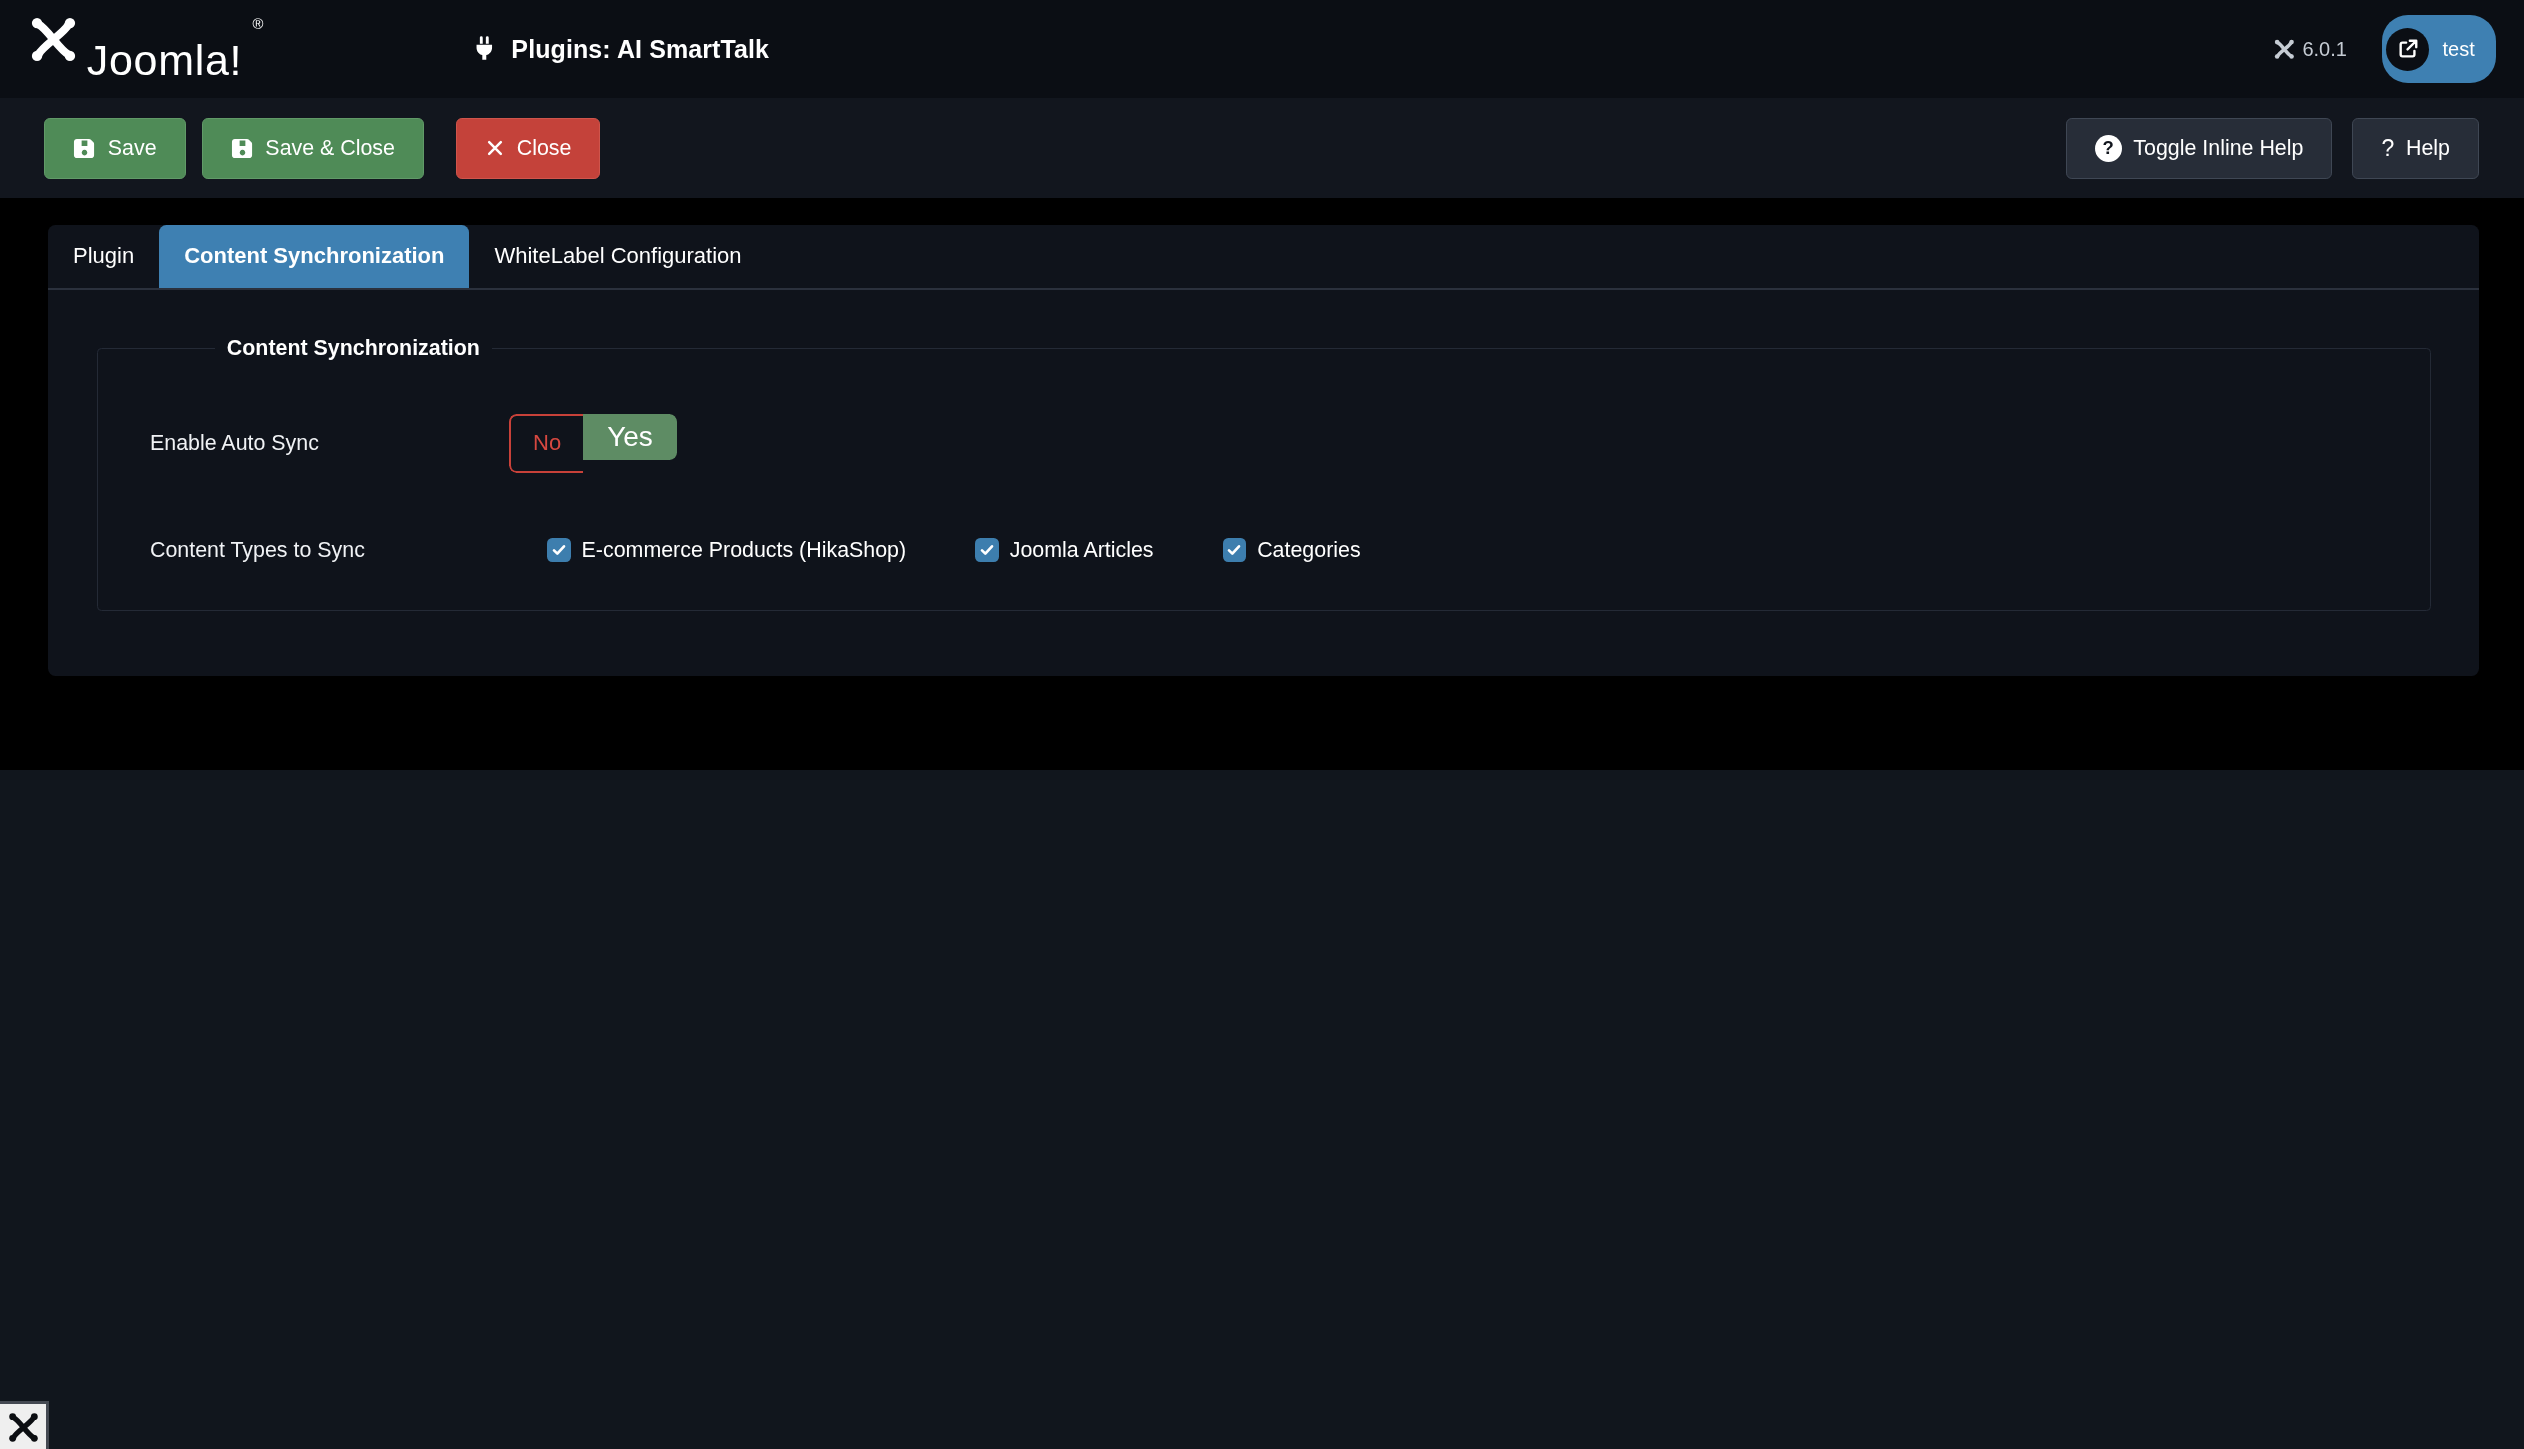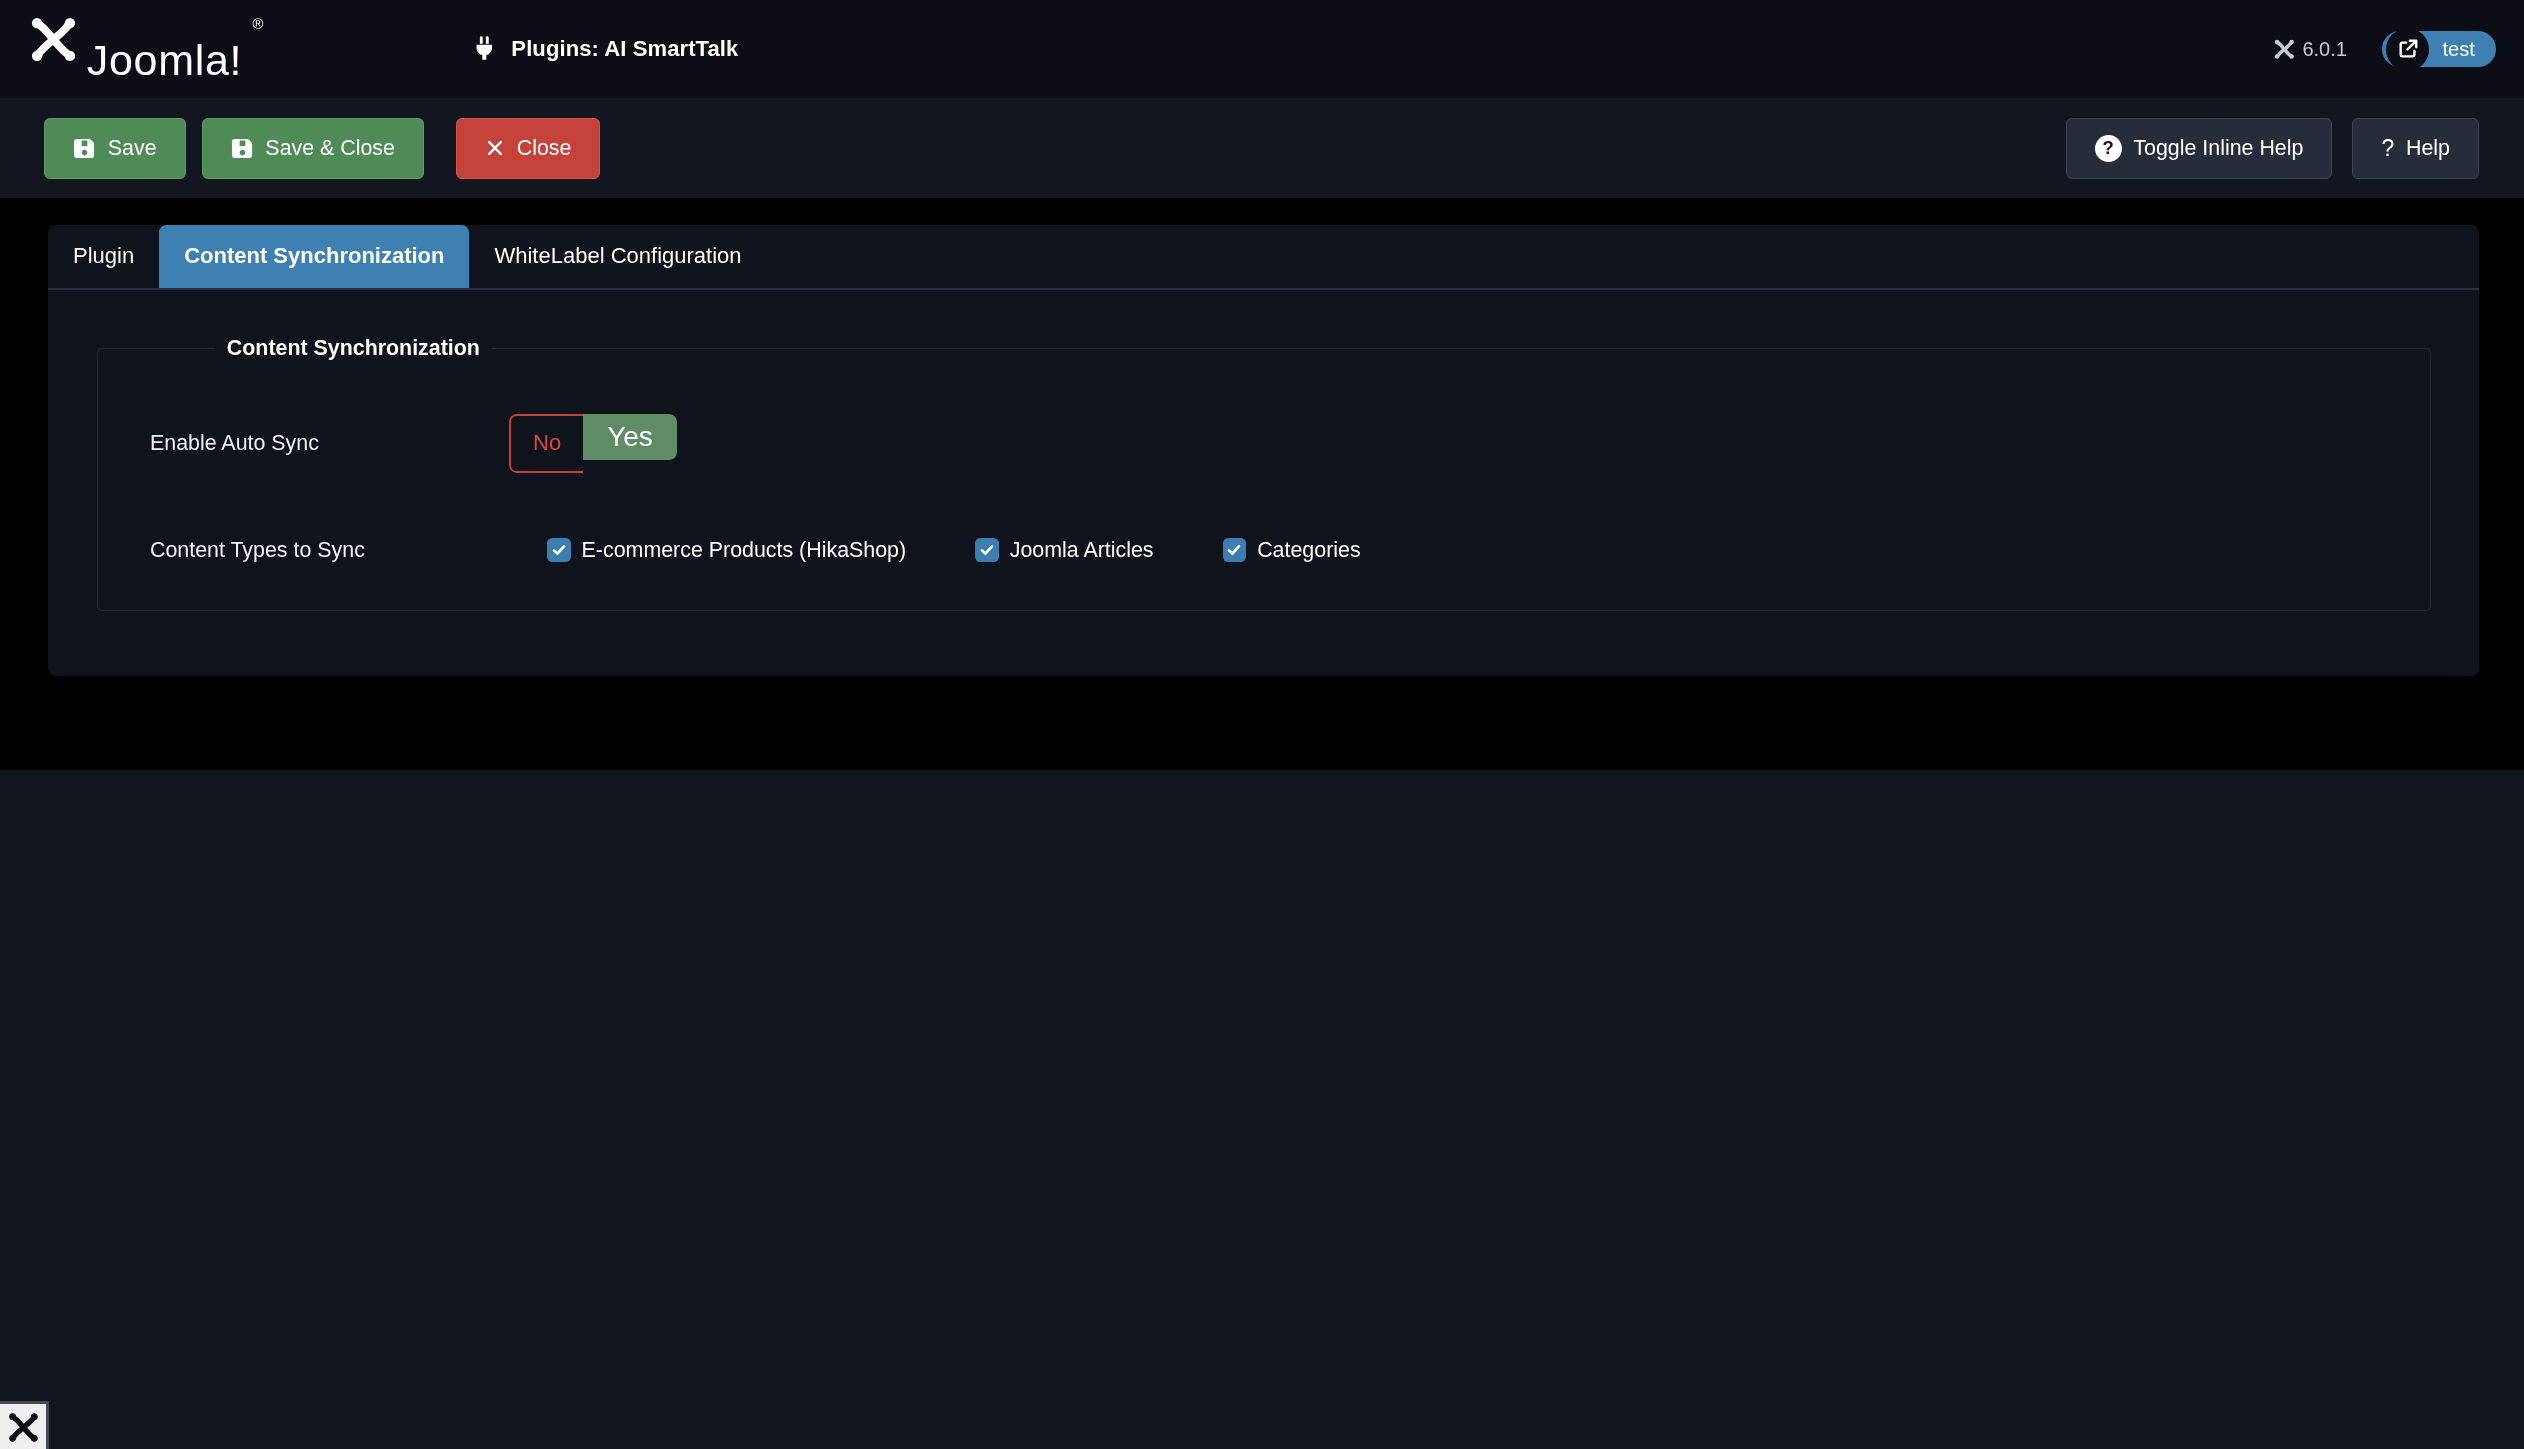--- a/index.html
+++ b/index.html
@@ -17,26 +17,26 @@
     height:98px; background:#0b0e14;
     display:flex; align-items:center;
     padding:0 29.5px;
   }
   .logo { display:flex; align-items:flex-start; gap:10.3px; }
   .logo-glyph { width:47px; height:47px; color:#fff; margin-top:1.5px; }
   .logo-word { font-size:43px; font-weight:400; letter-spacing:0.7px; line-height:47px;margin-top:23px; }
   .logo-reg { font-size:14.8px; line-height:14.8px; margin-top:3px; }
   .title-group { display:flex; align-items:center; gap:13.3px; margin-left:208px; }
   .title-plug { width:26.6px; height:26.6px; color:#fff; }
-  .page-title { font-size:22px; font-weight:700; letter-spacing:0.1px; }
+  .page-title { font-size:25px; font-weight:700; letter-spacing:0.1px; }
   .header-right { margin-left:auto; display:flex; align-items:center; gap:35px; }
   .version { display:flex; align-items:center; gap:7.4px; color:#c6ccd4; font-size:20px; }
   .version-glyph { width:20.7px; height:20.7px; color:#c6ccd4; }
   .user-pill {
-    height:36px; border-radius:26px; background:#3e80b2;
+    height:68px; border-radius:26px; background:#3e80b2;
     display:flex; align-items:center; gap:13.3px;
     padding:0 20.7px 0 4.4px; cursor:pointer; border:none;
   }
   .user-pill-circle {
     width:43px; height:43px; border-radius:50%; background:#0b0e14;
     display:flex; align-items:center; justify-content:center;
   }
   .ext-icon { width:22px; height:22px; color:#fff; }
   .user-pill-label { color:#fff; font-size:20px; }
 

